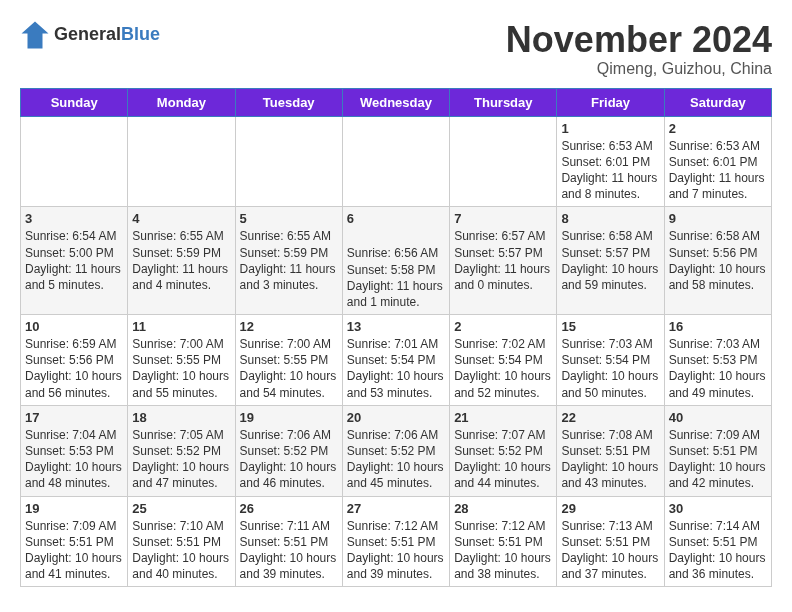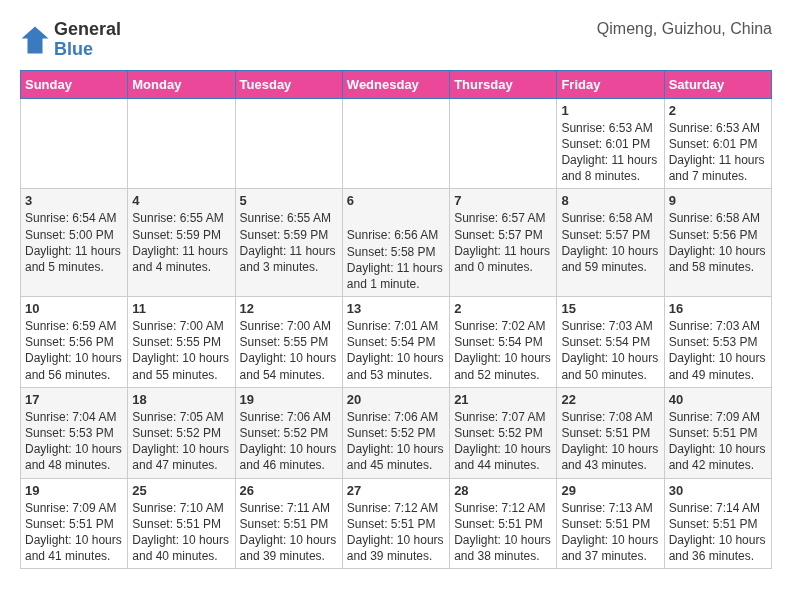--- a/index.html
+++ b/index.html
@@ -16,21 +16,21 @@
       justify-content: space-between;
       margin-bottom: 10px;
     }
     .logo {
       display: flex;
       align-items: center;
       gap: 4px;
     }
     .logo-text {
       display: flex;
-      flex-direction: column;
+      flex-direction: row;
       line-height: 1.1;
     }
     .logo-general {
       font-size: 18px;
       font-weight: bold;
       color: #333;
     }
     .logo-blue {
       font-size: 18px;
       font-weight: bold;
@@ -52,26 +52,26 @@
     .location {
       font-size: 16px;
       color: #555;
     }
     table {
       width: 100%;
       border-collapse: collapse;
       table-layout: fixed;
     }
     thead tr th {
-      background-color: #ec4899;
+      background-color: #6d28d9;
       color: white;
       font-size: 13px;
       font-weight: bold;
       padding: 6px 4px;
-      text-align: left;
+      text-align: center;
       border: 1px solid #3a7bbf;
     }
     tbody tr td {
       border: 1px solid #ccc;
       vertical-align: top;
       padding: 4px 4px;
       height: 90px;
       font-size: 10.5px;
       color: #333;
       background: #fff;
@@ -101,20 +101,21 @@
   <div class="logo">
     <svg class="logo-icon" viewBox="0 0 40 40">
       <polygon points="20,2 38,18 30,18 30,38 10,38 10,18 2,18" fill="#3a7bbf"></polygon>
     </svg>
     <div class="logo-text">
       <span class="logo-general">General</span>
       <span class="logo-blue">Blue</span>
     </div>
   </div>
   <div class="title-block">
+    <div class="month-title">November 2024</div>
     <div class="location">Qimeng, Guizhou, China</div>
   </div>
 </div>
 
 <table>
   <thead>
     <tr>
     <th>Sunday</th>
         <th>Monday</th>
         <th>Tuesday</th>

